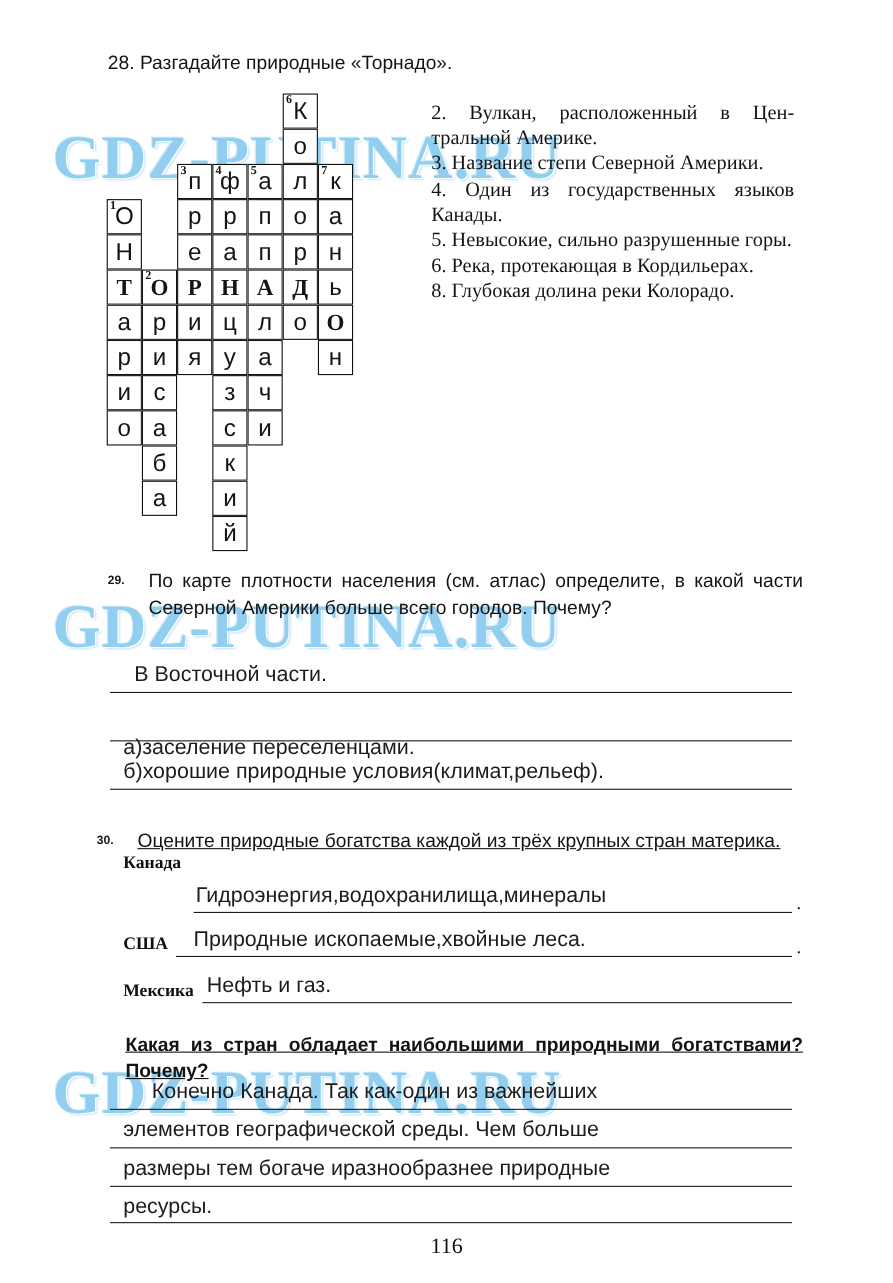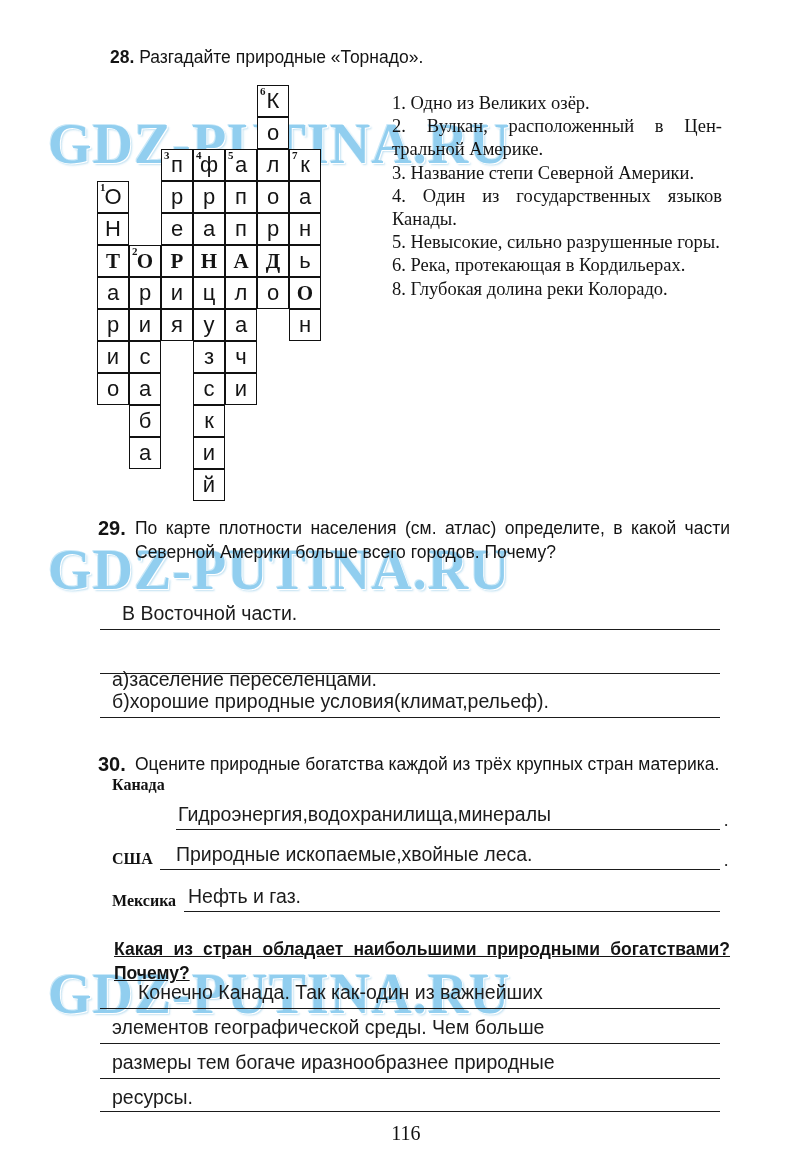--- a/index.html
+++ b/index.html
@@ -39,21 +39,21 @@
 
   
   .page { position: absolute; inset: 0; }
 
   
   .task-head {
     position: absolute;
     font-size: 17.5px;
     line-height: 1.3;
   }
-  .task-head .num { font-weight: bold; margin-left: 12px; }
+  .task-head .num { font-weight: normal; }
 
   #task28-head { left: 98px; top: 46px; }
 
   .crossword { position: absolute; left: 0; top: 0; }
   .cell {
     position: absolute;
     width: 32px;
     height: 32px;
     border: 1.4px solid #111;
     box-sizing: border-box;
@@ -101,21 +101,21 @@
   .qtext {
     font-size: 17.5px;
     line-height: 24px;
     text-align: justify;
     text-align-last: left;
   }
   .qnum-abs {
     position: absolute;
     left: 0; top: 0;
     font-weight: bold;
-    font-size: 20px;
+    font-size: 11px;
     line-height: 24px;
   }
   .qbody-ind { margin-left: 37px; }
 
   
   .answer-line {
     position: absolute;
     border-bottom: 1.6px solid #1b1b1b;
     height: 0;
   }
@@ -325,21 +325,20 @@
       </div>
       <div class="cell bold" style="left: 289px; top: 277px;">
         <span class="ltr">О</span>
       </div>
       <div class="cell" style="left: 289px; top: 309px;">
         <span class="ltr">н</span>
       </div>
     </div>
 
   <div class="clues">
-    <p class="clue">1. Одно из Великих озёр.</p>
     <p class="clue">2. Вулкан, расположенный в Цен­тральной Америке.</p>
     <p class="clue">3. Название степи Северной Аме­рики.</p>
     <p class="clue">4. Один из государственных язы­ков Канады.</p>
     <p class="clue">5. Невысокие, сильно разрушен­ные горы.</p>
     <p class="clue">6. Река, протекающая в Кордилье­рах.</p>
     <p class="clue">8. Глубокая долина реки Колорадо.</p>
   </div>
 
   <div class="qblock" style="left:98px; top:516px; width:632px;">
     <span class="qnum-abs">29.</span>
@@ -348,21 +347,21 @@
 
   <div class="answer-line" style="left:100px; top:629px; width:620px;"></div>
   <div class="hand" style="left:122px; top:602px;">В Восточной части.</div>
 
   <div class="answer-line" style="left:100px; top:673px; width:620px;"></div>
   <div class="hand" style="left:112px; top:646px;margin-top:22px;">а)заселение переселенцами.</div>
 
   <div class="answer-line" style="left:100px; top:717px; width:620px;"></div>
   <div class="hand" style="left:112px; top:690px;">б)хорошие природные условия(климат,рельеф).</div>
 
-  <div class="qblock" style="left:98px; top:752px; width:632px;">
+  <div class="qblock" style="left:88px; top:752px; width:632px;text-decoration:underline;">
     <span class="qnum-abs">30.</span>
     <div class="qtext qbody-ind">Оцените природные богатства каждой из трёх крупных стран материка.</div>
   </div>
 
   <div class="label-serif" style="left:112px; top:776px;">Канада</div>
   <div class="answer-line" style="left:176px; top:829px; width:544px;"></div>
   <div class="hand" style="left:178px; top:803px;">Гидроэнергия,водохранилища,минералы</div>
   <div class="dot-end" style="left:724px; top:811px;">.</div>
 
   <div class="label-serif" style="left:112px; top:850px;">США</div>

